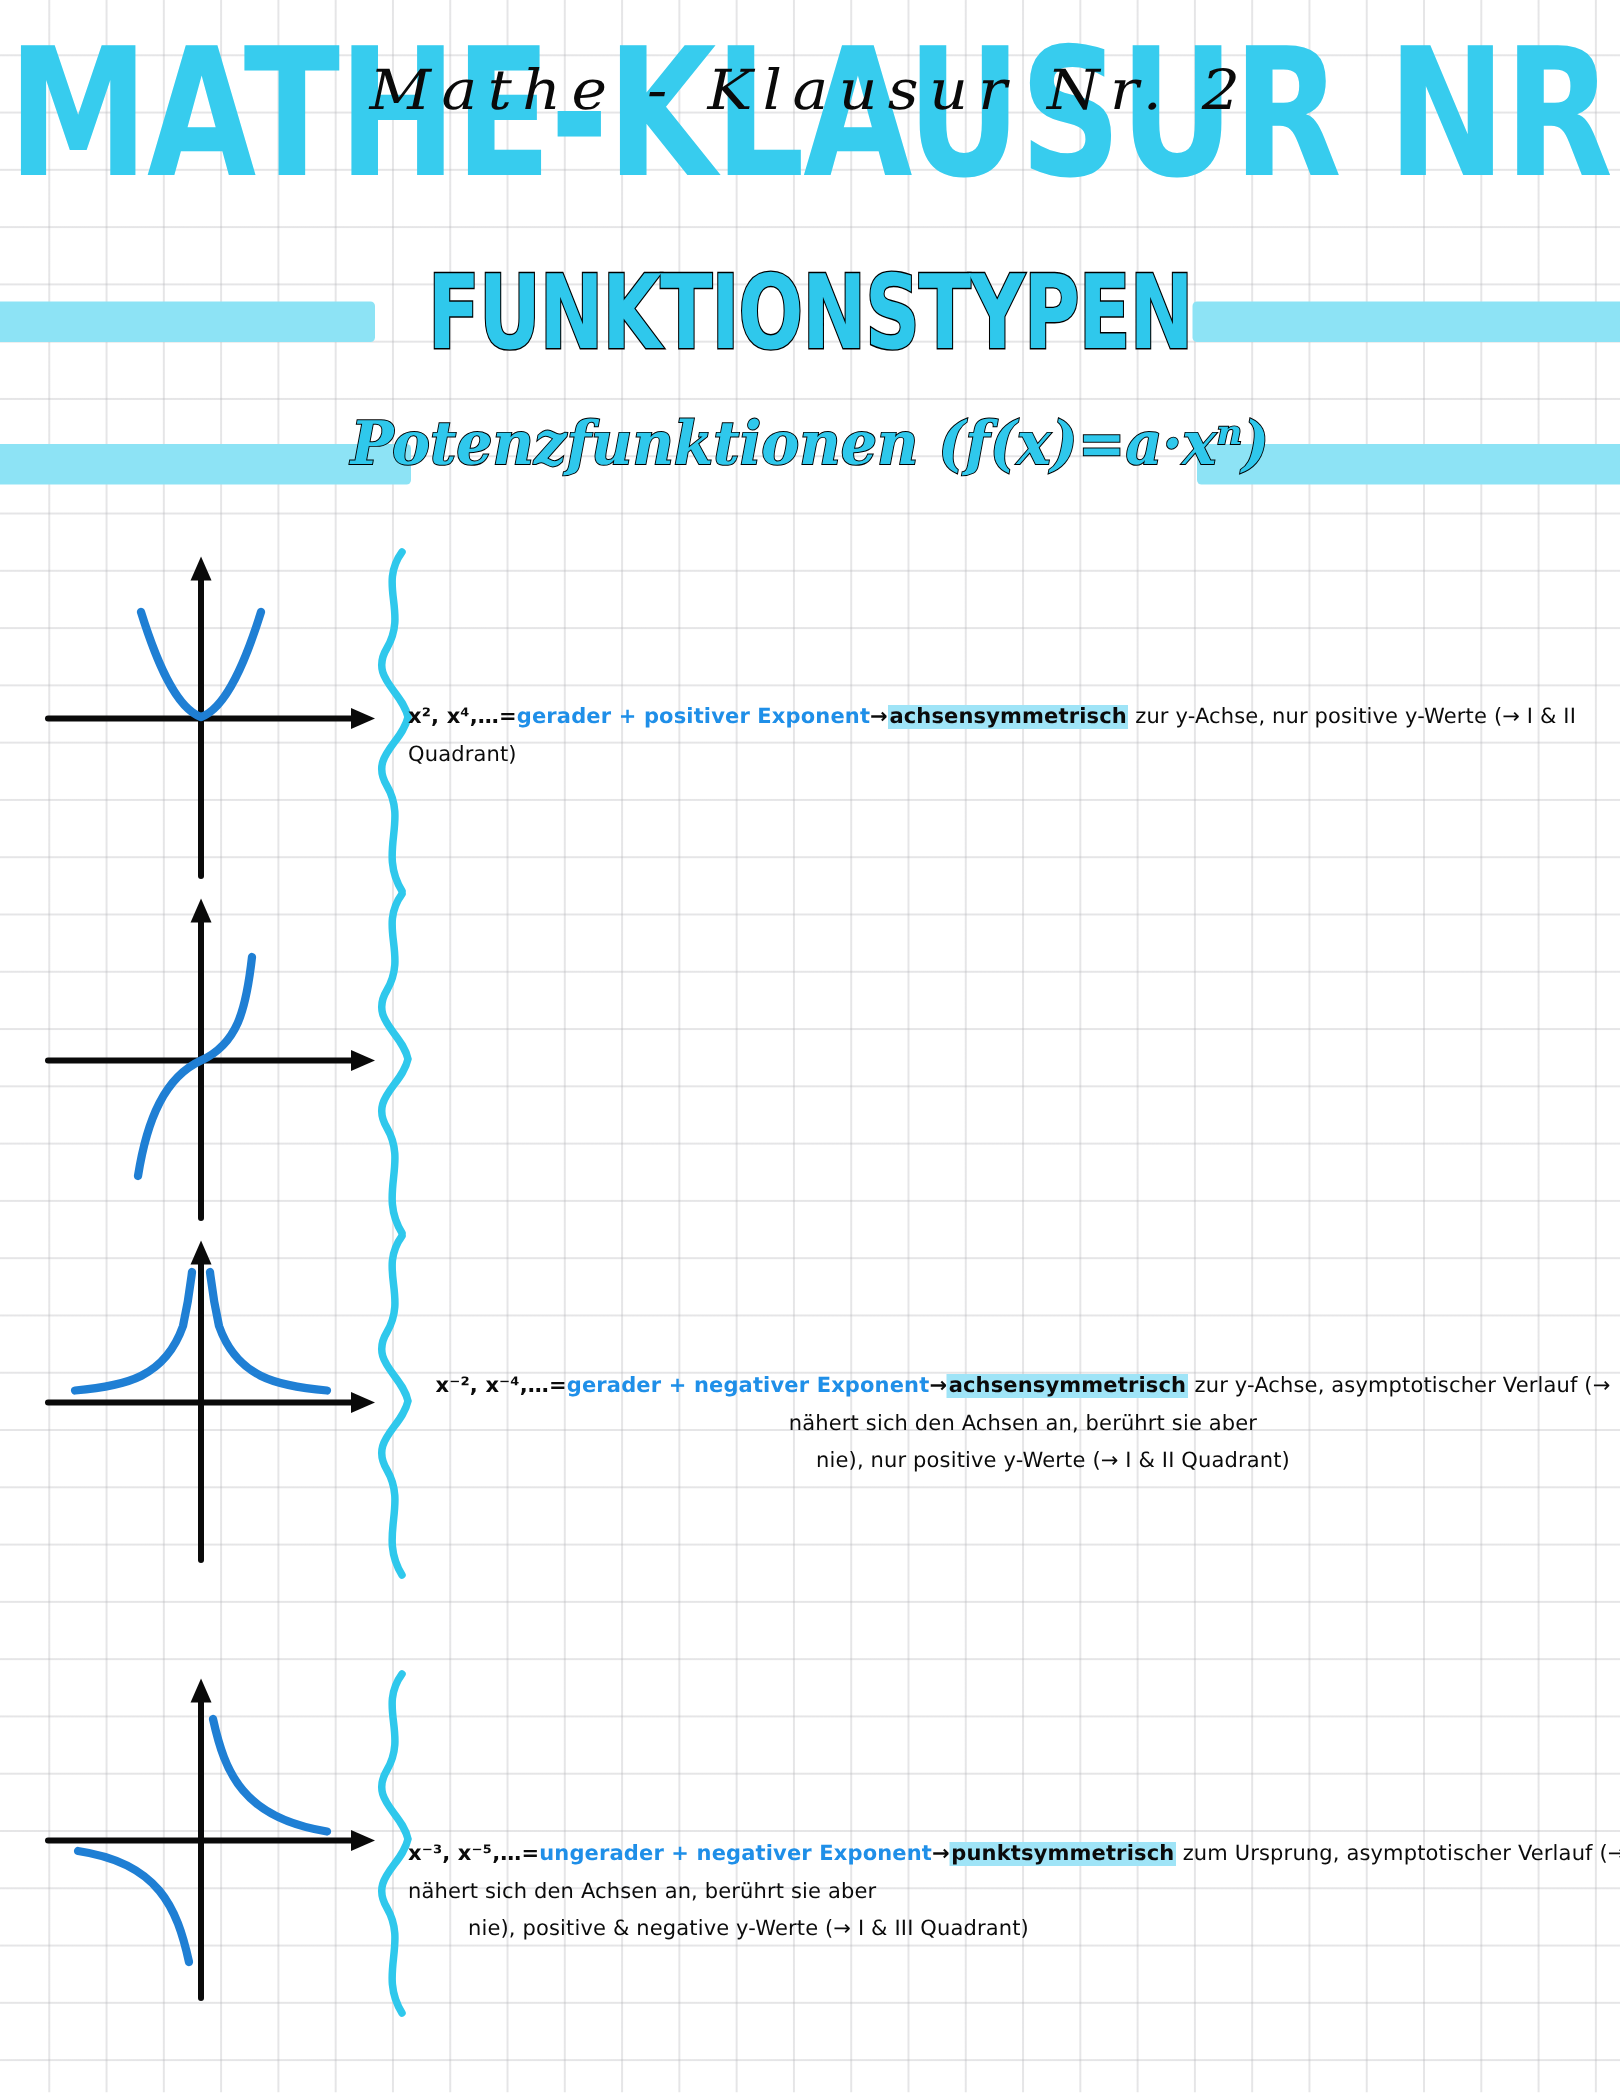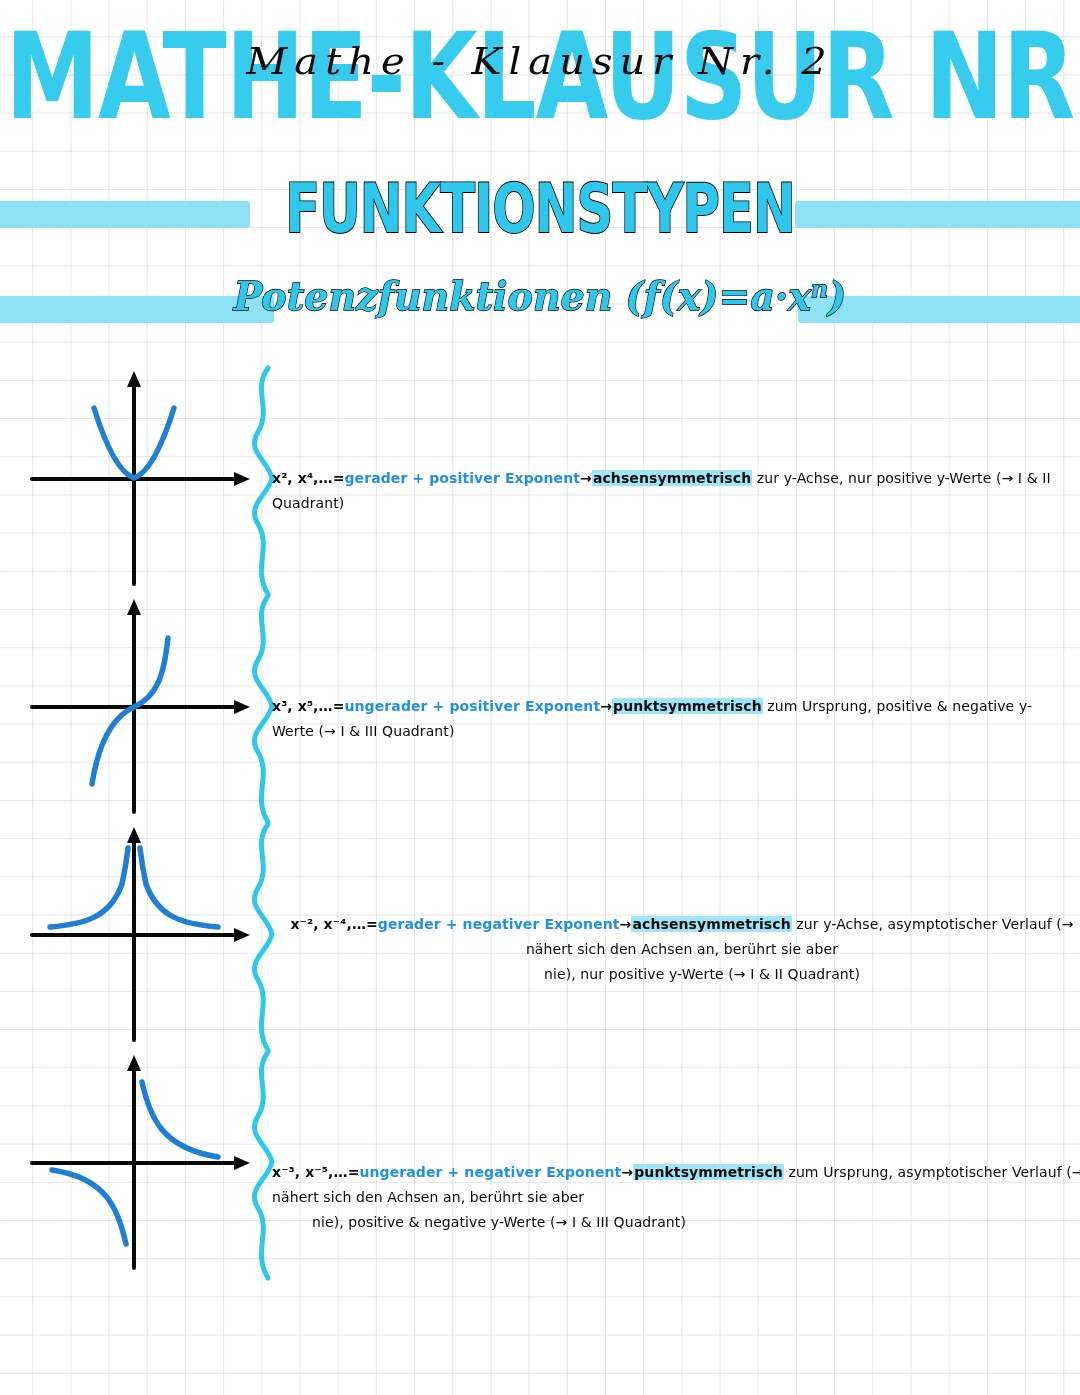--- a/index.html
+++ b/index.html
@@ -144,23 +144,20 @@
         <line x1="10" y1="111" x2="218" y2="111"></line>
         <line x1="112" y1="216" x2="112" y2="13"></line>
       </g>
       <polygon points="228,111 212,104 212,118" fill="#0a0a0a"></polygon>
       <polygon points="112,3 105,19 119,19" fill="#0a0a0a"></polygon>
       <path d="M70,188 C76,150 88,122 112,111 C136,100 142,78 146,42" stroke="#1F7FD4" stroke-width="5.5" fill="none" stroke-linecap="round"></path>
     </svg>
     <svg class="brace" viewBox="0 0 46 234">
       <path d="M30,4 C14,26 34,44 20,68 C8,88 30,96 34,114 C30,132 8,140 20,160 C34,184 14,204 30,230" stroke="#2FC8EC" stroke-width="5" fill="none" stroke-linecap="round"></path>
     </svg>
-    <div class="desc" style="left:272px;top:98px;width:800px;">
-      <span class="term">x³, x⁵,…</span><span class="term">=</span><span class="f-blue">ungerader + positiver Exponent</span><span class="arrowmark">→</span><span class="f-hl">punktsymmetrisch</span><span> zum Ursprung, positive &amp; negative y-Werte (→ I &amp; III Quadrant)</span>
-    </div>
   </div>
 
   <div class="row" style="top:824px;text-align:center;">
     <svg class="graph" viewBox="0 0 236 226">
       <g stroke="#0a0a0a" stroke-width="4" stroke-linecap="round" fill="none">
         <line x1="10" y1="111" x2="218" y2="111"></line>
         <line x1="112" y1="216" x2="112" y2="13"></line>
       </g>
       <polygon points="228,111 212,104 212,118" fill="#0a0a0a"></polygon>
       <polygon points="112,3 105,19 119,19" fill="#0a0a0a"></polygon>
@@ -169,21 +166,21 @@
     </svg>
     <svg class="brace" viewBox="0 0 46 234">
       <path d="M30,4 C14,26 34,44 20,68 C8,88 30,96 34,114 C30,132 8,140 20,160 C34,184 14,204 30,230" stroke="#2FC8EC" stroke-width="5" fill="none" stroke-linecap="round"></path>
     </svg>
     <div class="desc" style="left:272px;top:88px;width:820px;">
       <span class="term">x⁻², x⁻⁴,…</span><span class="term">=</span><span class="f-blue">gerader + negativer Exponent</span><span class="arrowmark">→</span><span class="f-hl">achsensymmetrisch</span><span> zur y-Achse, asymptotischer Verlauf (→ nähert sich den Achsen an, berührt sie aber</span><br>
       <span class="indent"></span><span>nie), nur positive y-Werte (→ I &amp; II Quadrant)</span>
     </div>
   </div>
 
-  <div class="row" style="top:1052px;">
+  <div class="row" style="top:1116px;">
     <svg class="graph" viewBox="0 0 236 226">
       <g stroke="#0a0a0a" stroke-width="4" stroke-linecap="round" fill="none">
         <line x1="10" y1="111" x2="218" y2="111"></line>
         <line x1="112" y1="216" x2="112" y2="13"></line>
       </g>
       <polygon points="228,111 212,104 212,118" fill="#0a0a0a"></polygon>
       <polygon points="112,3 105,19 119,19" fill="#0a0a0a"></polygon>
       <path d="M120,30 C128,66 140,96 196,105" stroke="#1F7FD4" stroke-width="5.5" fill="none" stroke-linecap="round"></path>
       <path d="M104,192 C96,156 84,126 30,118" stroke="#1F7FD4" stroke-width="5.5" fill="none" stroke-linecap="round"></path>
     </svg>

